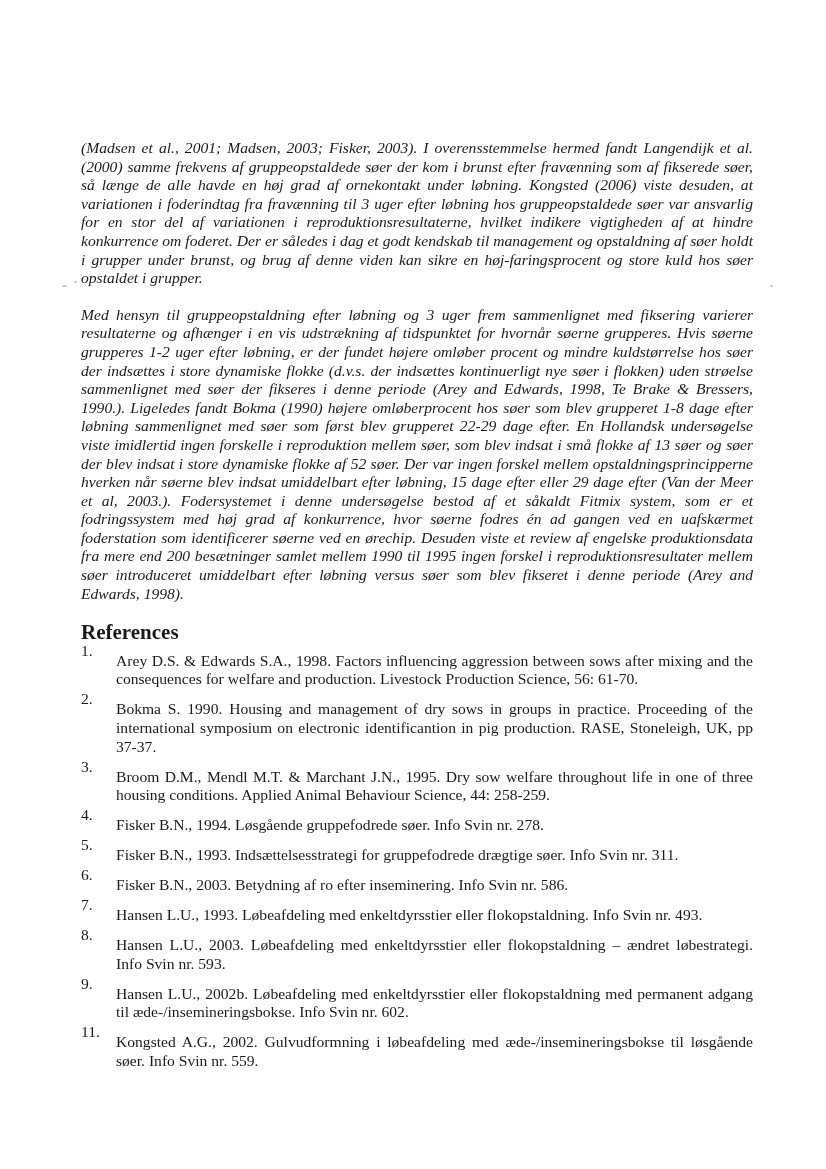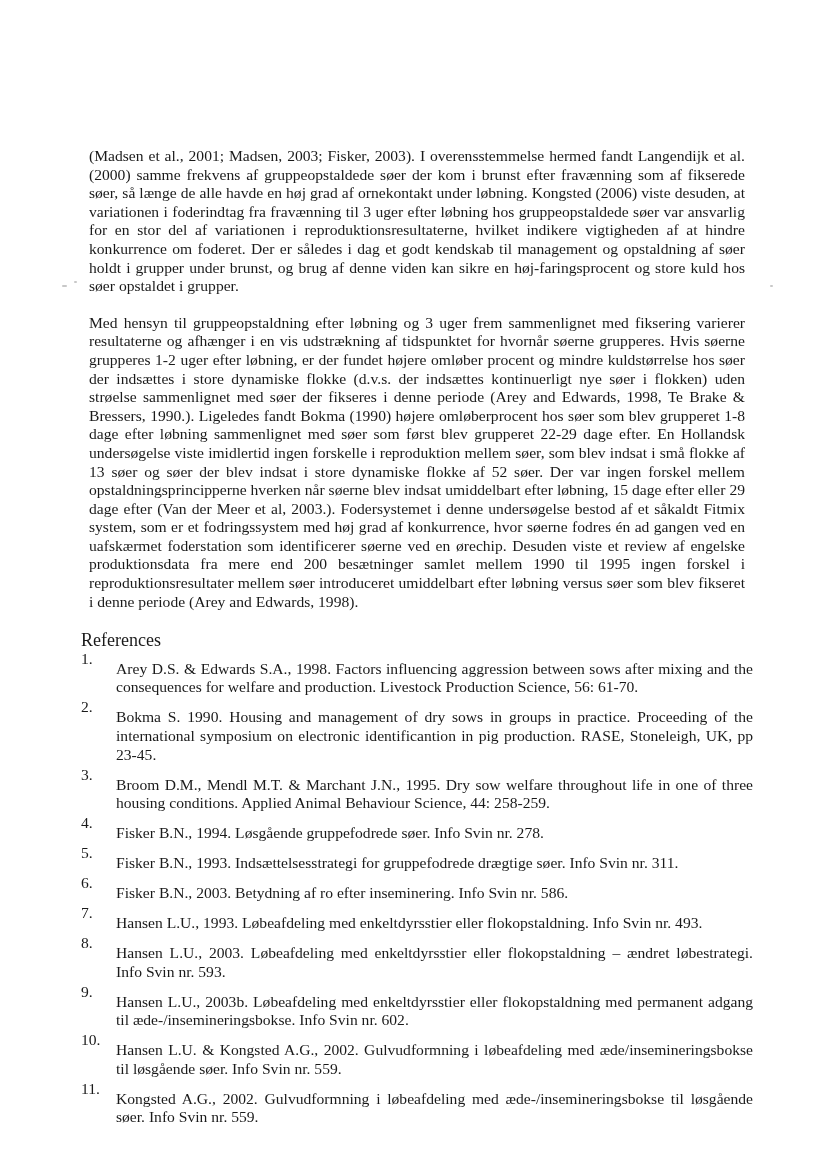--- a/index.html
+++ b/index.html
@@ -17,31 +17,32 @@
     }
     .page {
       position: absolute;
       left: 81px;
       top: 139px;
       width: 672px;
       font-size: 15.6px;
       line-height: 18.6px;
     }
     .para {
-      margin: 8px;
+      margin: 0;
       text-align: justify;
       text-align-last: left;
+      font-style: italic;
     }
     .para + .para {
       margin-top: 18px;
     }
     .refs-heading {
       margin: 20px 0 0 0;
-      font-weight: normal;
-      font-size: 18px;
+      font-weight: bold;
+      font-size: 21px;
       line-height: 18.6px;
     }
     .refs {
       list-style: none;
       margin: 0;
       padding: 0;
     }
     .ref {
       display: flex;
       align-items: flex-start;
@@ -77,21 +78,21 @@
 
   <h3 class="refs-heading">References</h3>
 
   <ol class="refs">
     <li class="ref">
       <span class="ref-num">1.</span>
       <span class="ref-text">Arey D.S. &amp; Edwards S.A., 1998. Factors influencing aggression between sows after mixing and the consequences for welfare and production. Livestock Production Science, 56: 61-70.</span>
     </li>
     <li class="ref">
       <span class="ref-num">2.</span>
-      <span class="ref-text">Bokma S. 1990. Housing and management of dry sows in groups in practice. Proceeding of the international symposium on electronic identificantion in pig production. RASE, Stoneleigh, UK, pp 23-45.</span>
+      <span class="ref-text">Bokma S. 1990. Housing and management of dry sows in groups in practice. Proceeding of the international symposium on electronic identificantion in pig production. RASE, Stoneleigh, UK, pp 37-37.</span>
     </li>
     <li class="ref">
       <span class="ref-num">3.</span>
       <span class="ref-text">Broom D.M., Mendl M.T. &amp; Marchant J.N., 1995. Dry sow welfare throughout life in one of three housing conditions. Applied Animal Behaviour Science, 44: 258-259.</span>
     </li>
     <li class="ref">
       <span class="ref-num">4.</span>
       <span class="ref-text">Fisker B.N., 1994. Løsgående gruppefodrede søer. Info Svin nr. 278.</span>
     </li>
     <li class="ref">
@@ -105,24 +106,20 @@
     <li class="ref">
       <span class="ref-num">7.</span>
       <span class="ref-text">Hansen L.U., 1993. Løbeafdeling med enkeltdyrsstier eller flokopstaldning. Info Svin nr. 493.</span>
     </li>
     <li class="ref">
       <span class="ref-num">8.</span>
       <span class="ref-text">Hansen L.U., 2003. Løbeafdeling med enkeltdyrsstier eller flokopstaldning – ændret løbestrategi. Info Svin nr. 593.</span>
     </li>
     <li class="ref">
       <span class="ref-num">9.</span>
-      <span class="ref-text">Hansen L.U., 2003b. Løbeafdeling med enkeltdyrsstier eller flokopstaldning med permanent adgang til æde-/insemineringsbokse. Info Svin nr. 602.</span>
-    </li>
-    <li class="ref">
-      <span class="ref-num">10.</span>
-      <span class="ref-text">Hansen L.U. &amp; Kongsted A.G., 2002. Gulvudformning i løbeafdeling med æde/insemineringsbokse til løsgående søer. Info Svin nr. 559.</span>
+      <span class="ref-text">Hansen L.U., 2002b. Løbeafdeling med enkeltdyrsstier eller flokopstaldning med permanent adgang til æde-/insemineringsbokse. Info Svin nr. 602.</span>
     </li>
     <li class="ref">
       <span class="ref-num">11.</span>
       <span class="ref-text">Kongsted A.G., 2002. Gulvudformning i løbeafdeling med æde-/insemineringsbokse til løsgående søer. Info Svin nr. 559.</span>
     </li>
   </ol>
 </div>
 
 </body></html>

